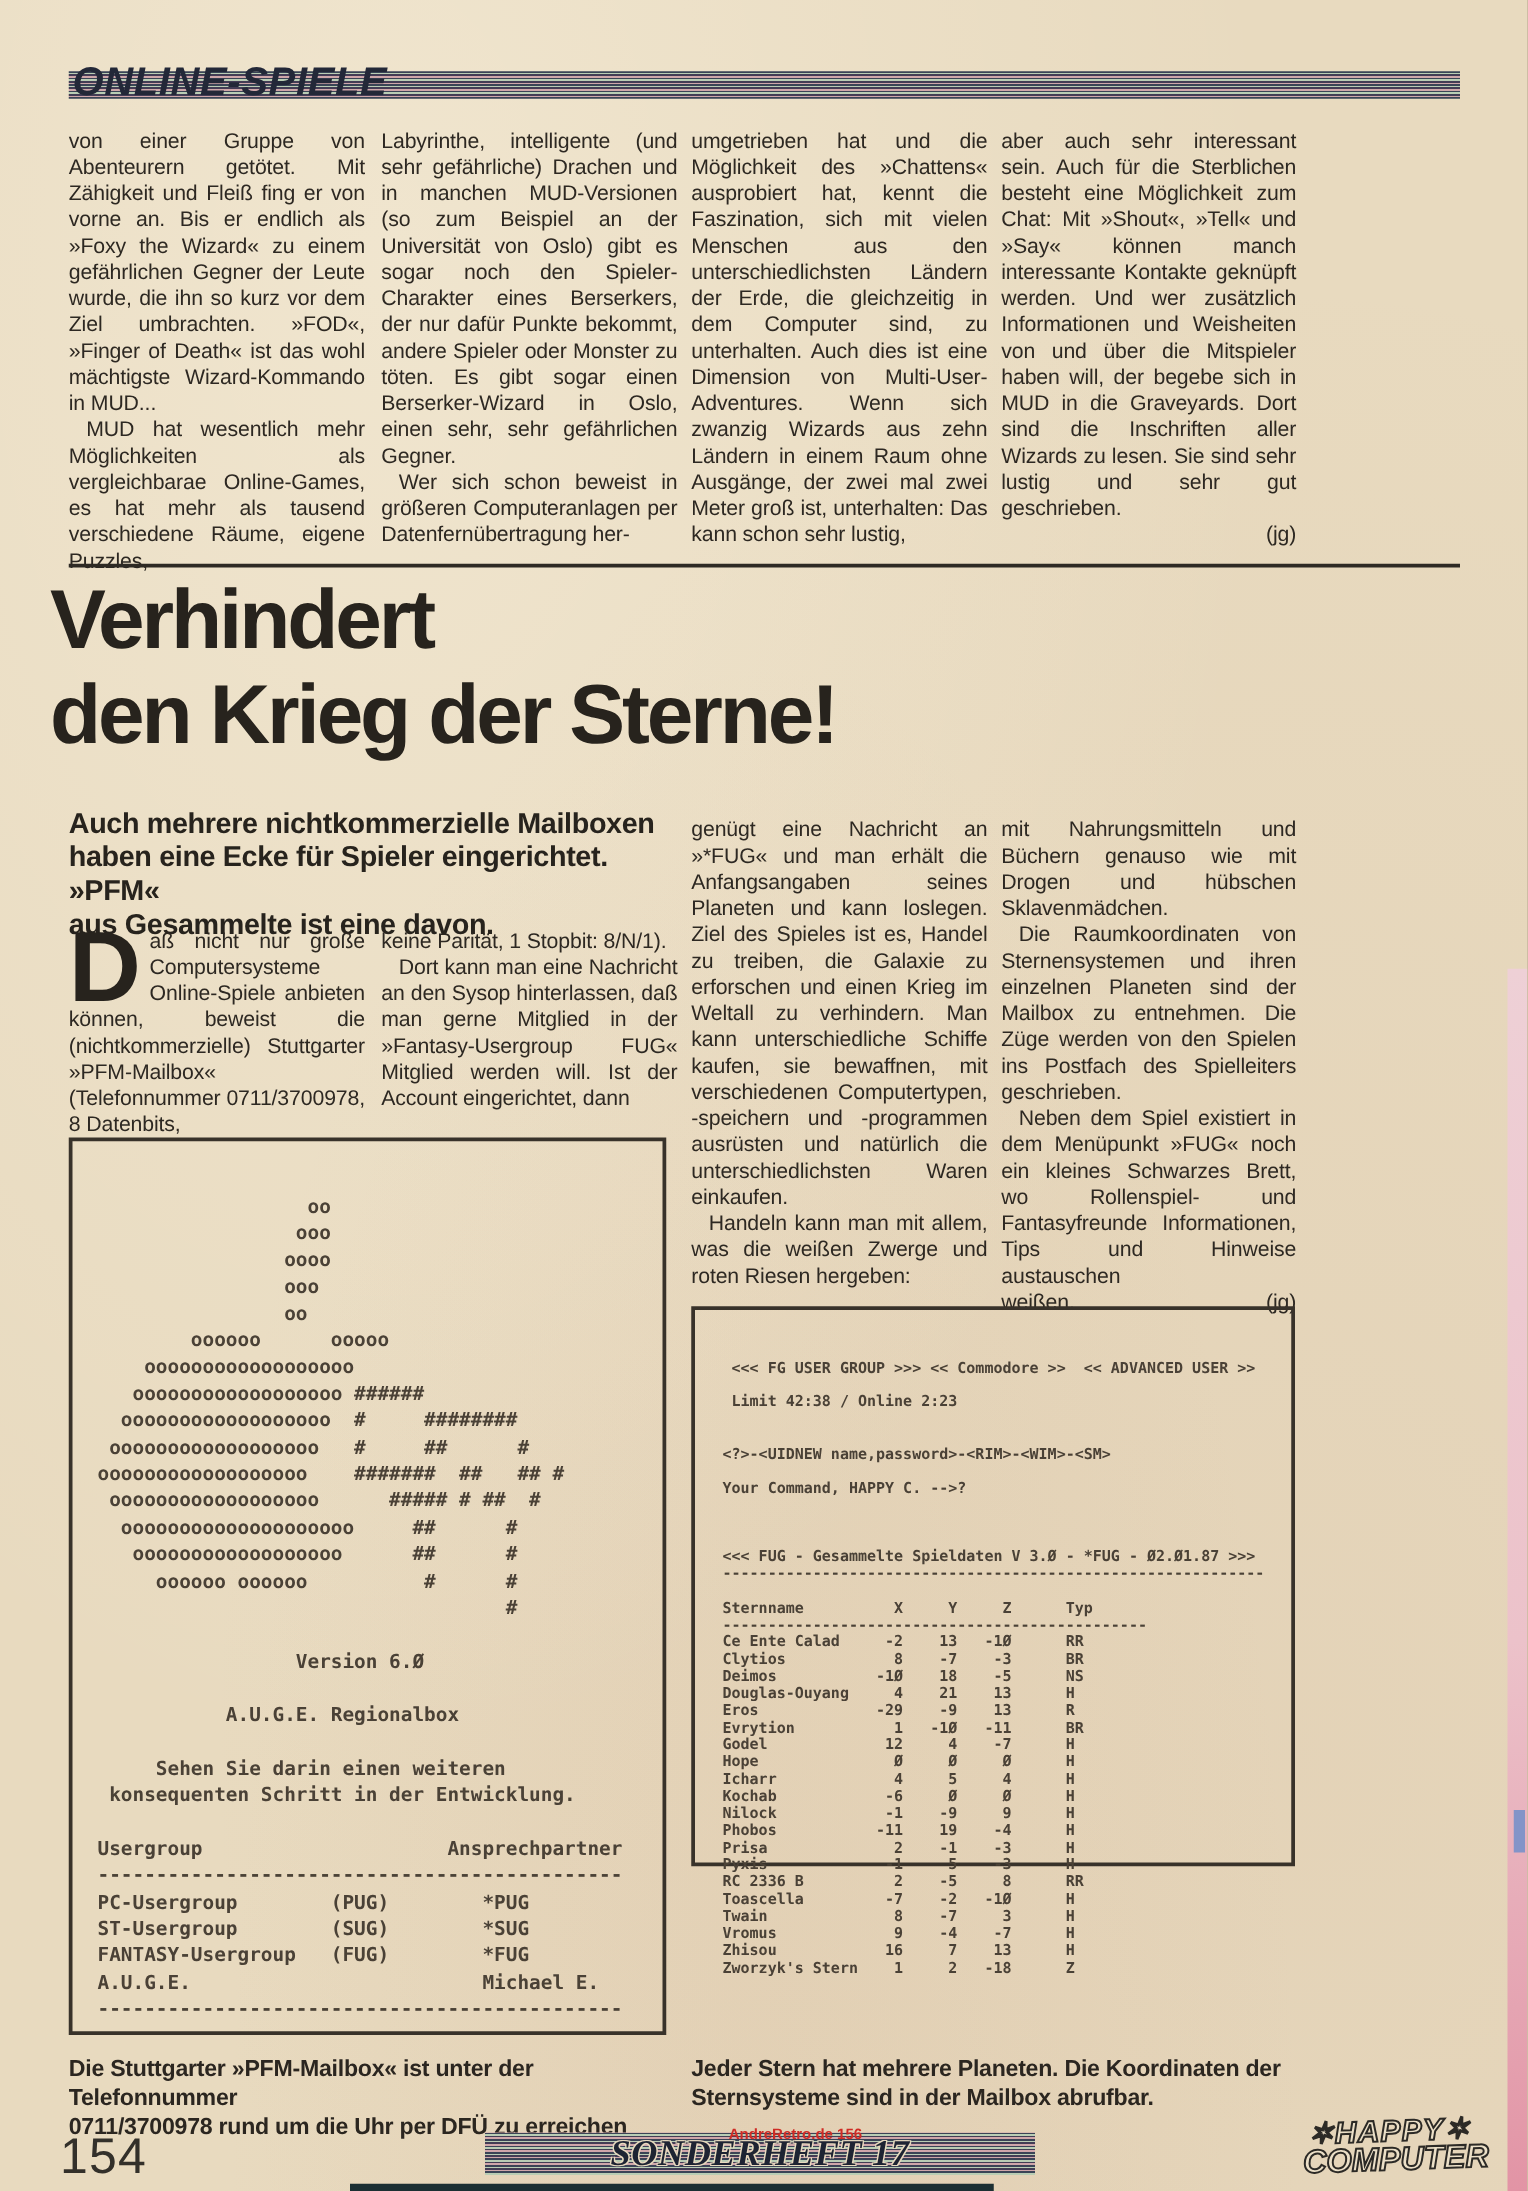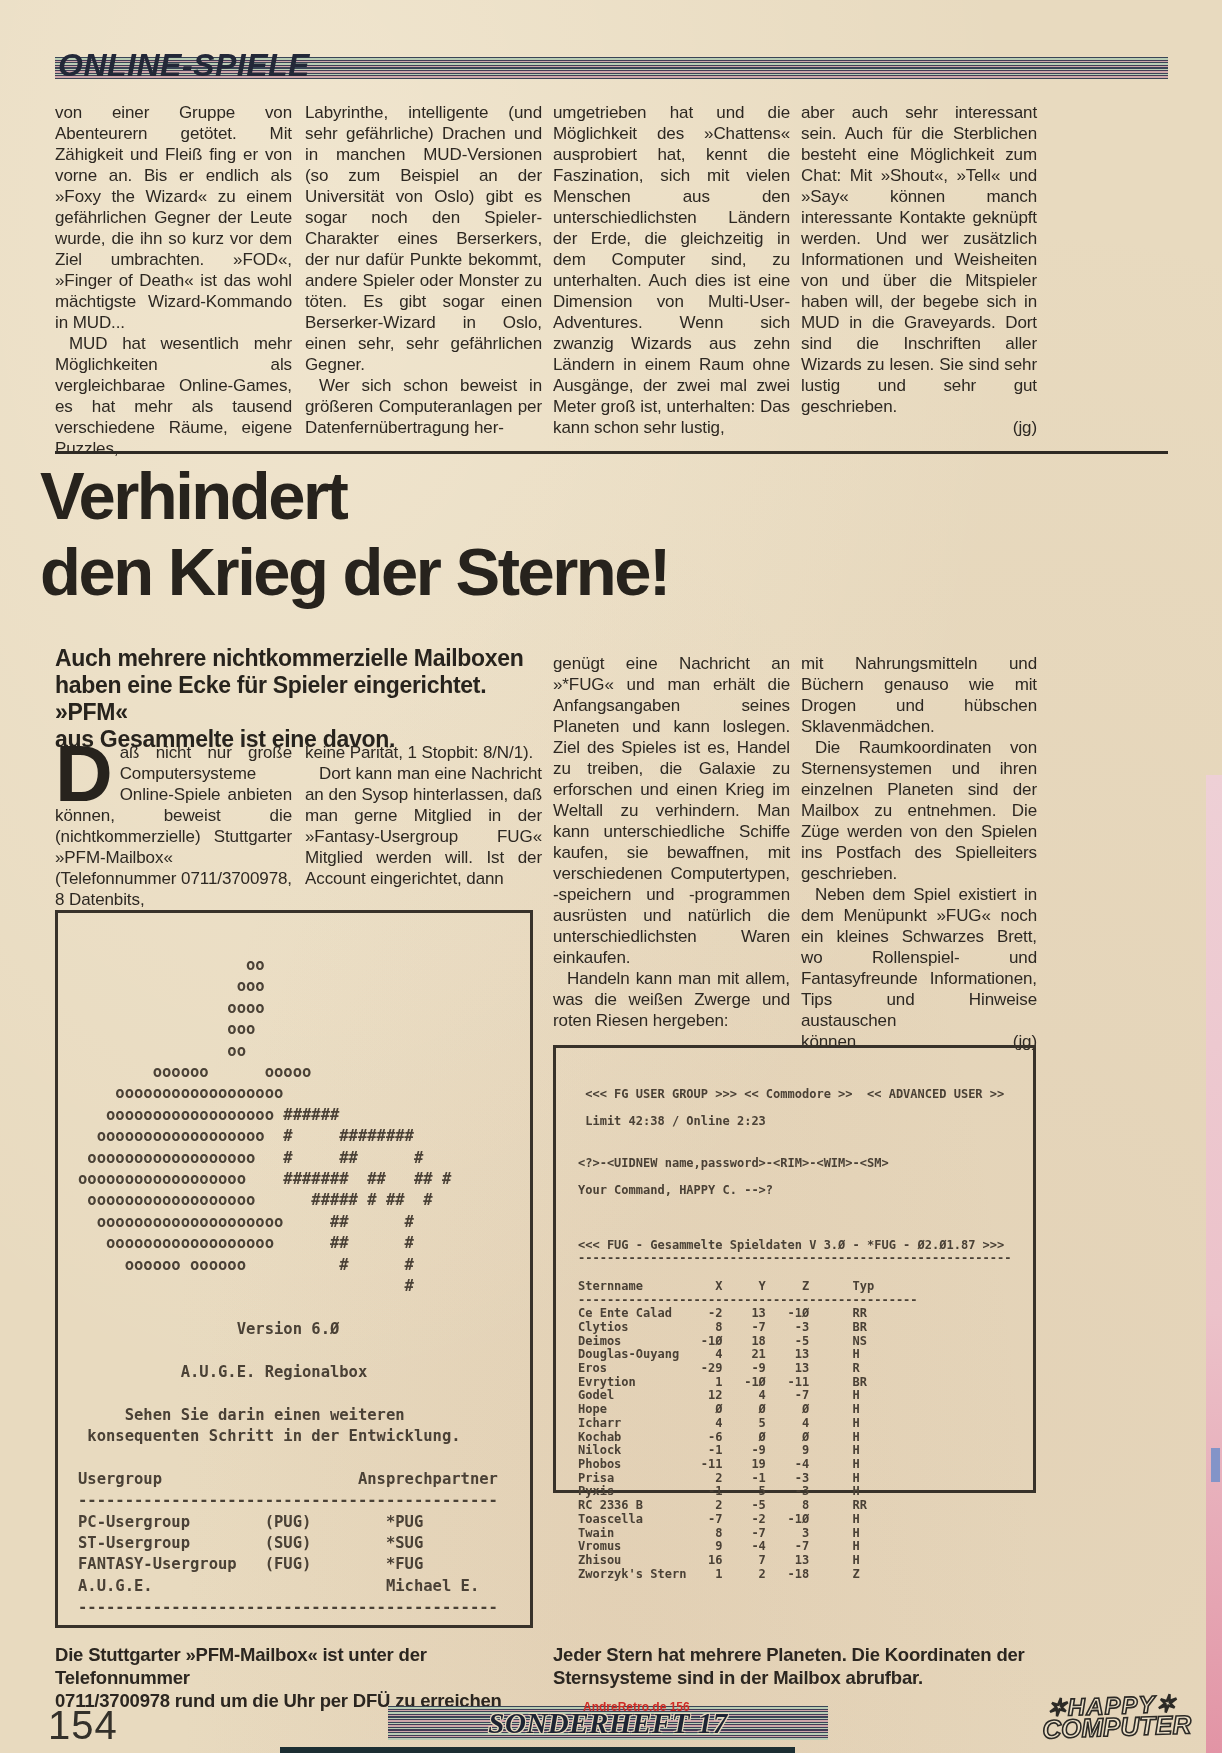--- a/index.html
+++ b/index.html
@@ -110,21 +110,21 @@
     </div>
   <div class="abs bodycol" style="left:553px;top:653px;width:237px;height:385px;">
       <p>genügt eine Nachricht an »*FUG« und man erhält die Anfangsangaben seines Planeten und kann loslegen. Ziel des Spieles ist es, Handel zu treiben, die Galaxie zu erforschen und einen Krieg im Weltall zu verhindern. Man kann unterschiedliche Schiffe kaufen, sie bewaffnen, mit verschiedenen Computertypen, -speichern und -programmen ausrüsten und natürlich die unterschiedlichsten Waren einkaufen.</p>
       <p class="ind">Handeln kann man mit allem, was die weißen Zwerge und roten Riesen hergeben:</p>
     </div>
   <div class="abs bodycol" style="left:801px;top:653px;width:236px;height:385px;">
       <p>mit Nahrungsmitteln und Büchern genauso wie mit Drogen und hübschen Sklavenmädchen.</p>
       <p class="ind">Die Raumkoordinaten von Sternensystemen und ihren einzelnen Planeten sind der Mailbox zu entnehmen. Die Züge werden von den Spielen ins Postfach des Spielleiters geschrieben.</p>
       <p class="ind">Neben dem Spiel existiert in dem Menüpunkt »FUG« noch ein kleines Schwarzes Brett, wo Rollenspiel- und Fantasyfreunde Informationen, Tips und Hinweise austauschen</p>
       <div class="jline">
-        <span>können.</span>
+        <span>weißen.</span>
         <span>(jg)</span>
       </div>
     </div>
 
   <div class="abs termbox" style="left:55px;top:910px;width:478px;height:718px;box-sizing:border-box;padding:42px 14px 14px 20px;">
     <pre id="pfm-pre">                  oo
                  ooo
                 oooo
                 ooo
                 oo

